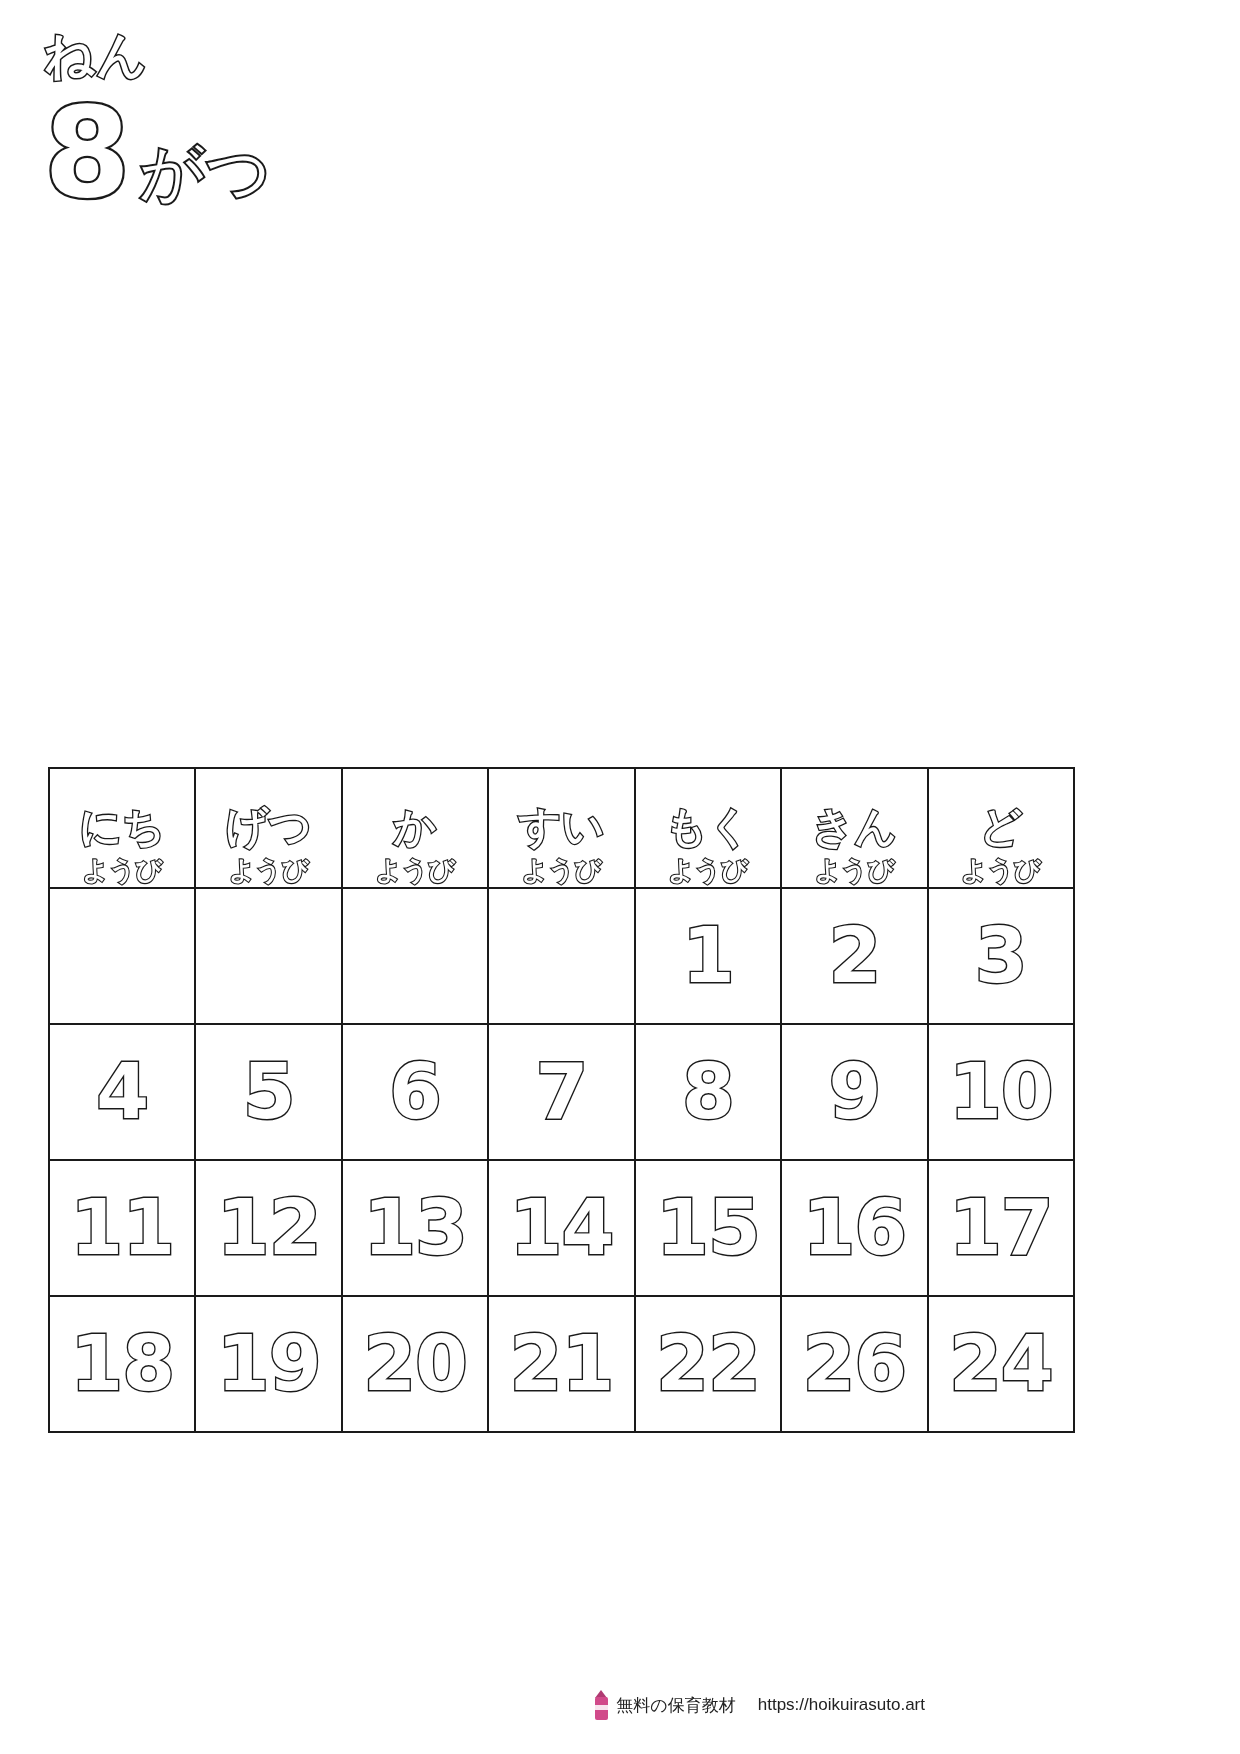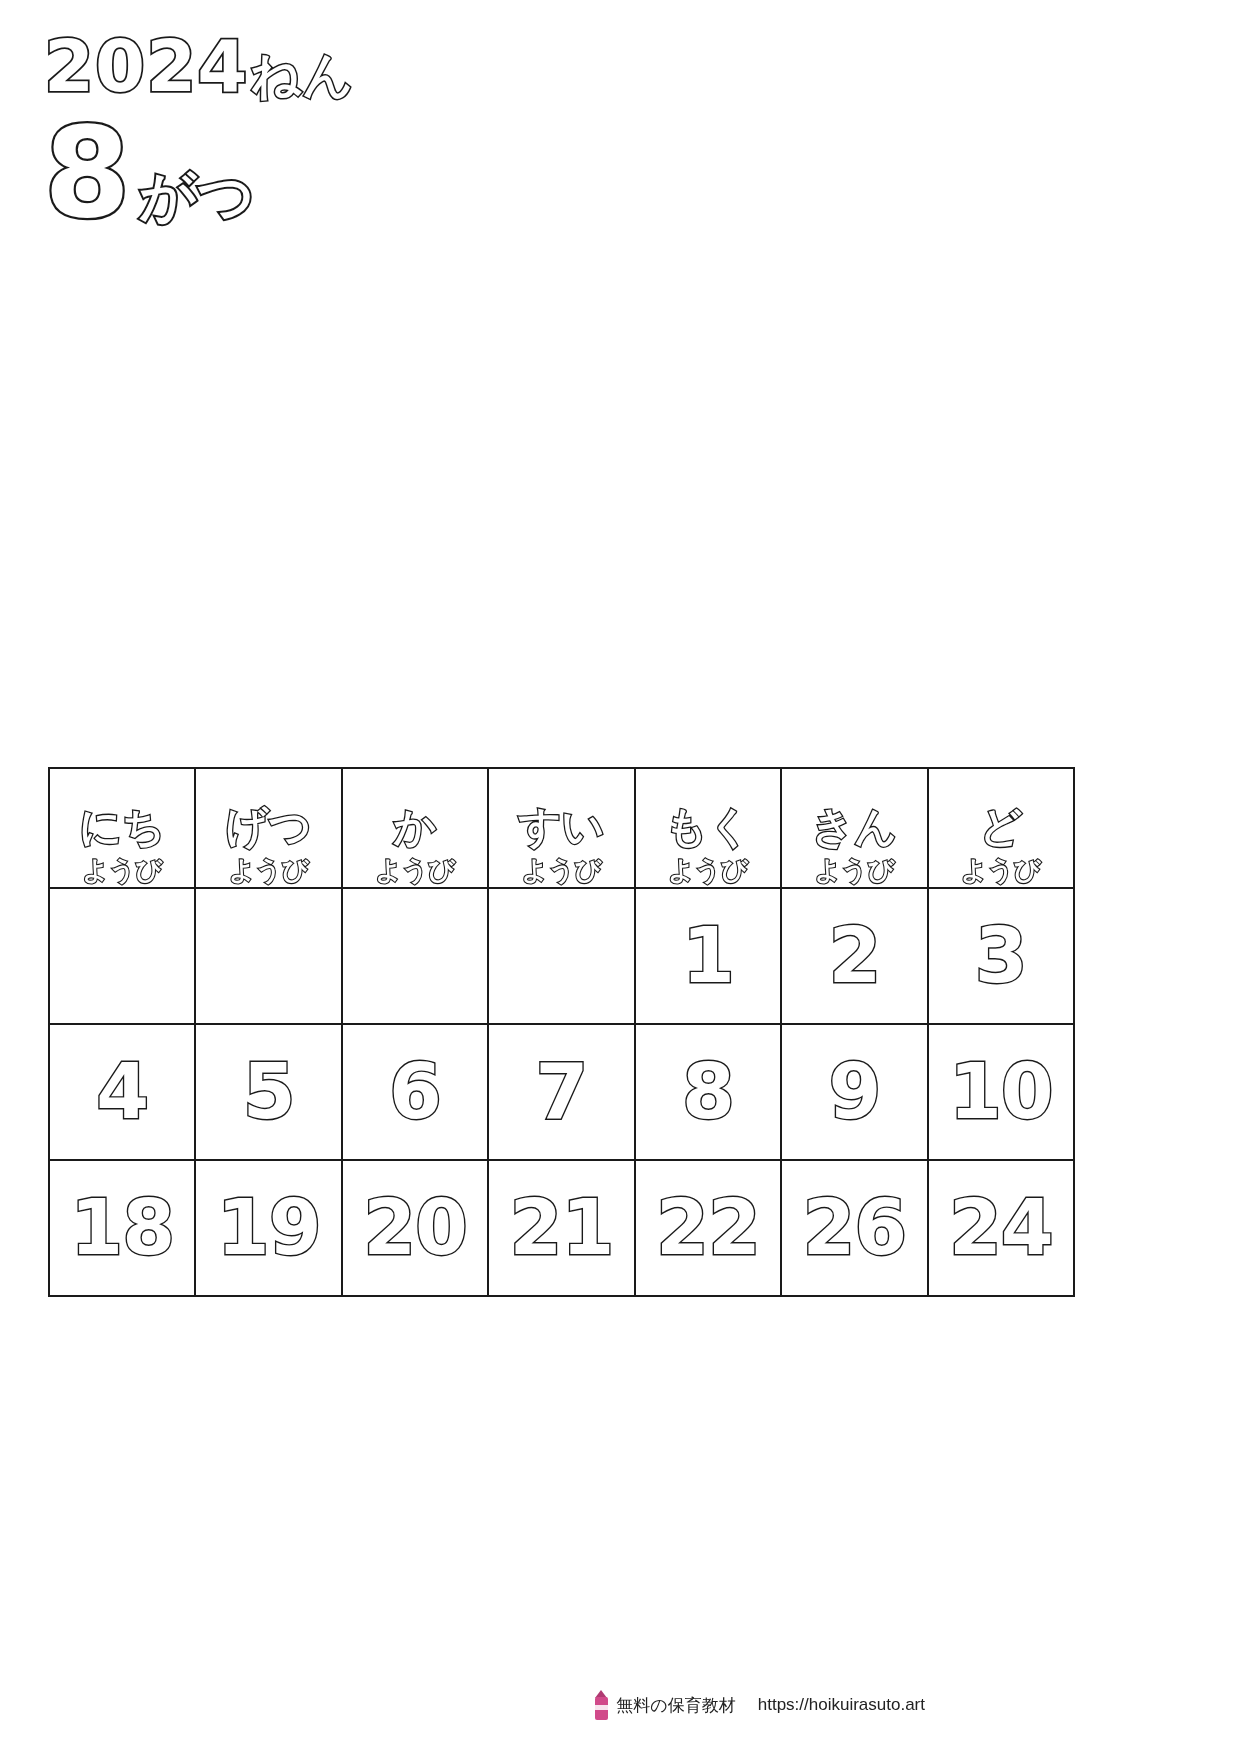--- a/index.html
+++ b/index.html
@@ -54,22 +54,22 @@
     margin-top: 14px;
   }
   #month-number {
     font-size: 124px;
     font-weight: bold;
     -webkit-text-stroke: 4.5px #1a1a1a;
     font-family: "DejaVu Sans", sans-serif;
     line-height: 0.92;
   }
   #month-suffix {
-    font-size: 56px;
-    font-weight: bold;
+    font-size: 64px;
+    font-weight: normal;
     -webkit-text-stroke: 4px #1a1a1a;
     padding-bottom: 6px;
   }
 
   
   #calendar {
     position: absolute;
     left: 48px;
     top: 767px;
     width: 1027px;
@@ -174,21 +174,20 @@
     font-family: "Liberation Sans", sans-serif;
     white-space: nowrap;
   }
   #footer-url { margin-left: 14px; }
 </style>
 </head>
 <body>
 
 <div id="title-block">
   <div id="year-line">
-    <span id="year-number" class="outline-text">2024</span>
     <span id="year-suffix" class="outline-text">ねん</span>
   </div>
   <div id="month-line">
     <span id="month-number" class="outline-text">8</span>
     <span id="month-suffix" class="outline-text">がつ</span>
   </div>
 </div>
 
 <table id="calendar">
   <thead>
@@ -248,20 +247,29 @@
       <td><span class="daynum">3</span></td>
     </tr>
     <tr>
       <td><span class="daynum">4</span></td>
       <td><span class="daynum">5</span></td>
       <td><span class="daynum">6</span></td>
       <td><span class="daynum">7</span></td>
       <td><span class="daynum">8</span></td>
       <td><span class="daynum">9</span></td>
       <td><span class="daynum">10</span></td>
+    </tr>
+    <tr>
+      <td><span class="daynum">11</span></td>
+      <td><span class="daynum">12</span></td>
+      <td><span class="daynum">13</span></td>
+      <td><span class="daynum">14</span></td>
+      <td><span class="daynum">15</span></td>
+      <td><span class="daynum">16</span></td>
+      <td><span class="daynum">17</span></td>
     </tr>
     <tr>
       <td><span class="daynum">18</span></td>
       <td><span class="daynum">19</span></td>
       <td><span class="daynum">20</span></td>
       <td><span class="daynum">21</span></td>
       <td><span class="daynum">22</span></td>
       <td><span class="daynum">26</span></td>
       <td><span class="daynum">24</span></td>
     </tr>

